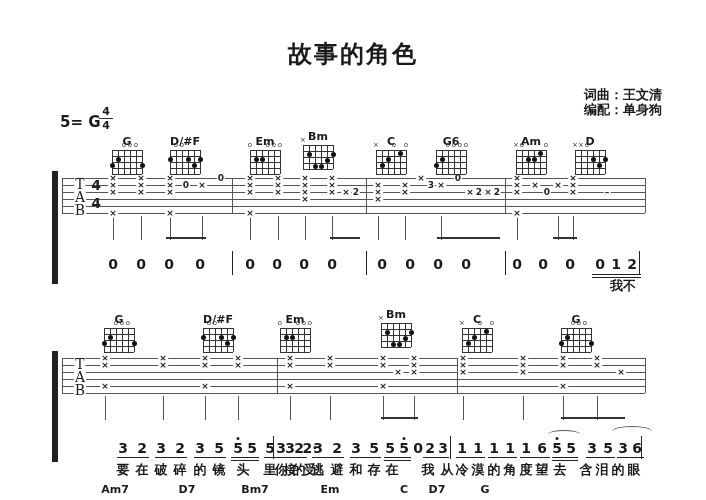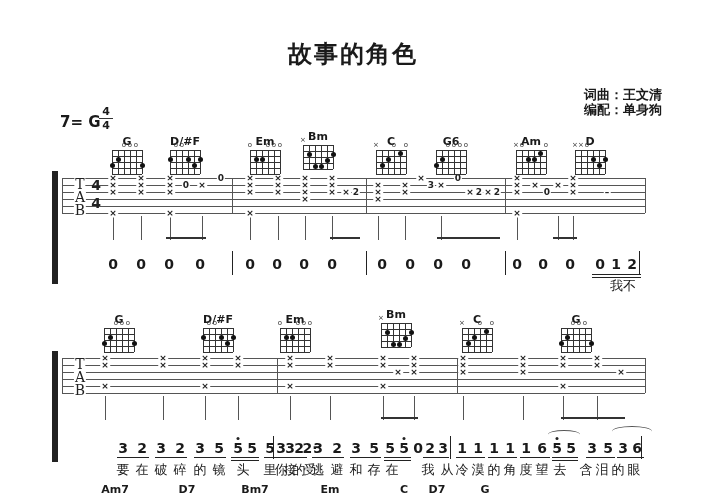--- a/index.html
+++ b/index.html
@@ -15,35 +15,35 @@
   .frac .ft{display:block;border-bottom:1px solid #333;}
   .frac .fb{display:block;}
   .mark{position:absolute;font-size:9px;line-height:1;transform:translate(-50%,-50%);background:#fff;padding:0 1px;font-weight:600;color:#222;}
   .tabletter{position:absolute;font-family:"DejaVu Serif",serif;font-size:14px;line-height:1;transform:translate(-50%,-50%);color:#222;background:#fff;padding:0 1px;}
   .tsig{position:absolute;font-size:14px;font-weight:700;line-height:1;transform:translate(-50%,-50%);color:#222;}
   .cname{position:absolute;font-size:11px;font-weight:600;transform:translateX(-50%);white-space:nowrap;}
   .mk6{position:absolute;font-size:7px;line-height:1;transform:translate(-50%,-50%);color:#333;}
   .dot{position:absolute;width:5px;height:5px;border-radius:50%;background:#111;}
   .num{position:absolute;font-size:14px;font-weight:600;line-height:1.1;transform:translateX(-50%);white-space:nowrap;}
   .odot{position:absolute;width:3px;height:3px;border-radius:50%;background:#222;transform:translateX(-50%);}
-  .lyr{position:absolute;font-size:13px;font-weight:400;transform:translateX(-50%);white-space:nowrap;}
+  .lyr{position:absolute;font-size:13px;font-weight:700;transform:translateX(-50%);white-space:nowrap;}
   .clabel{position:absolute;font-size:11px;font-weight:600;transform:translateX(-50%);}
   .beam{position:absolute;height:2px;background:#333;}
   .ul{position:absolute;height:1px;background:#222;}
   .arc{position:absolute;border-top:1px solid #555;border-radius:100% 100% 0 0;}
   .bracket{position:absolute;background:#222;}
 </style>
 </head>
 <body>
 
 <div id="canvas">
   <div class="title">故事的角色</div>
   <div class="credit" style="top:86px">词曲：王文清</div>
   <div class="credit" style="top:101px">编配：单身狗</div>
-  <div class="keysig">7= G</div>
+  <div class="keysig">5= G</div>
   <div class="frac">
     <span class="ft">4</span>
     <span class="fb">4</span>
   </div>
 <div class="hl" style="left: 62px; top: 178px; width: 583px;"></div>
     <div class="hl" style="left: 62px; top: 185px; width: 583px;"></div>
     <div class="hl" style="left: 62px; top: 192px; width: 583px;"></div>
     <div class="hl" style="left: 62px; top: 199px; width: 583px;"></div>
     <div class="hl" style="left: 62px; top: 206px; width: 583px;"></div>
     <div class="hl" style="left: 62px; top: 213px; width: 583px;"></div>

